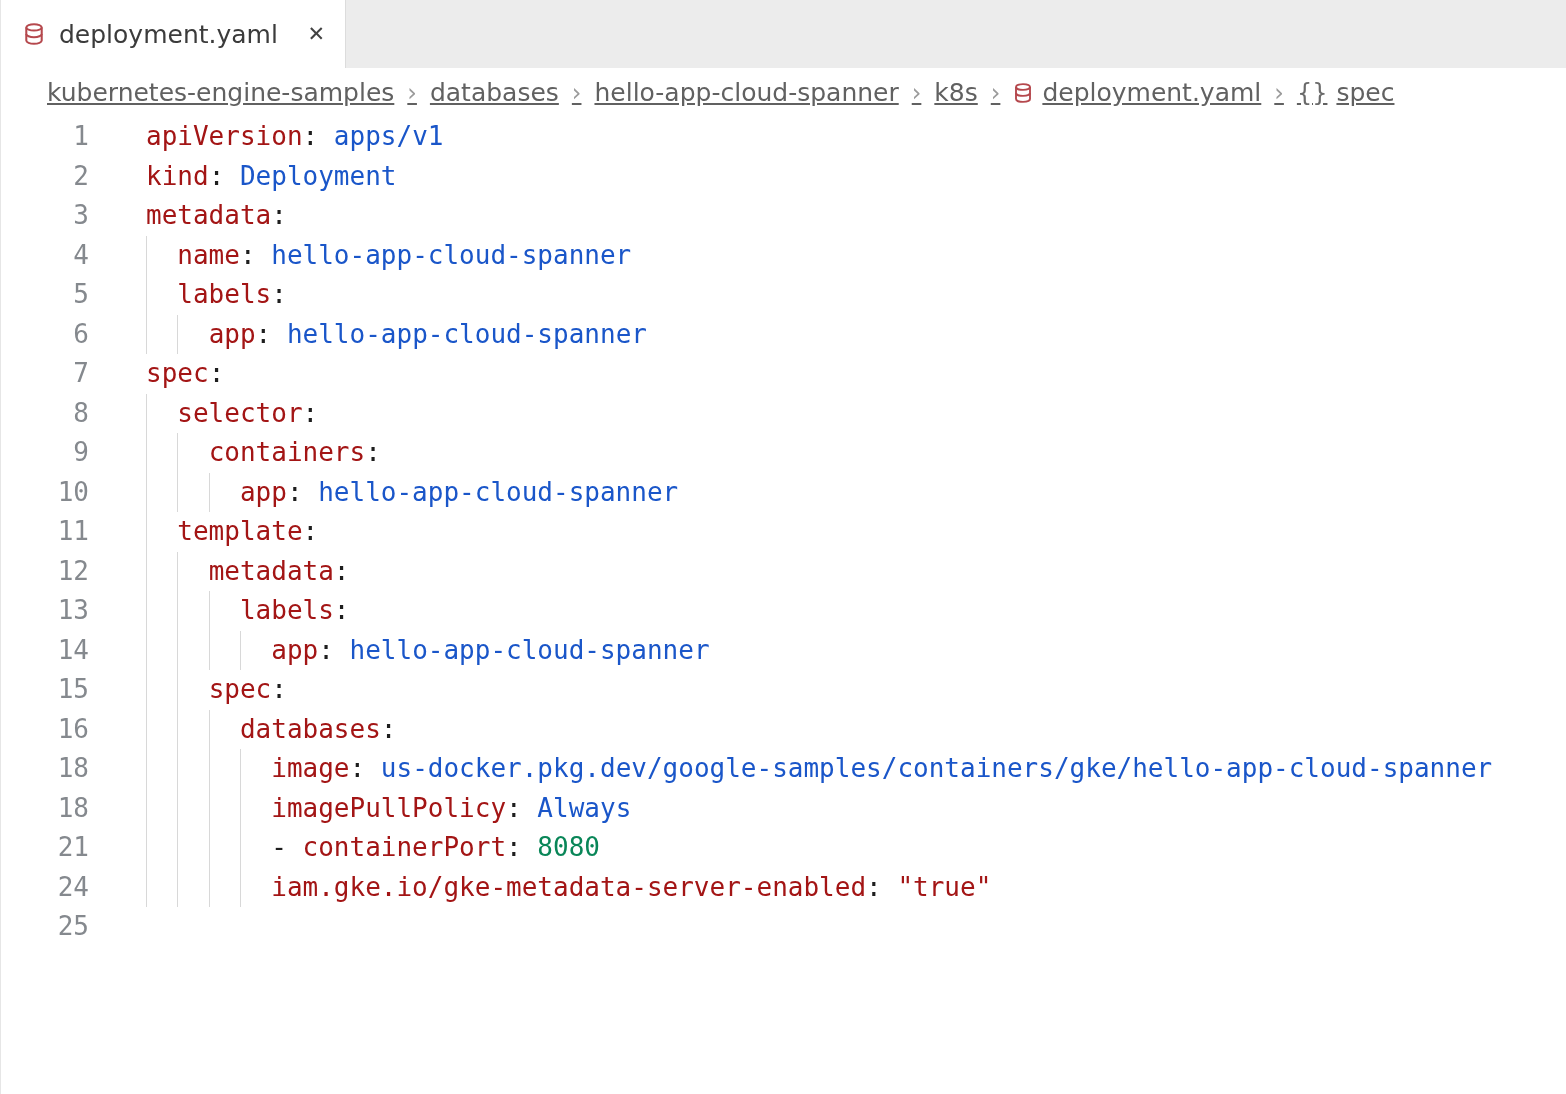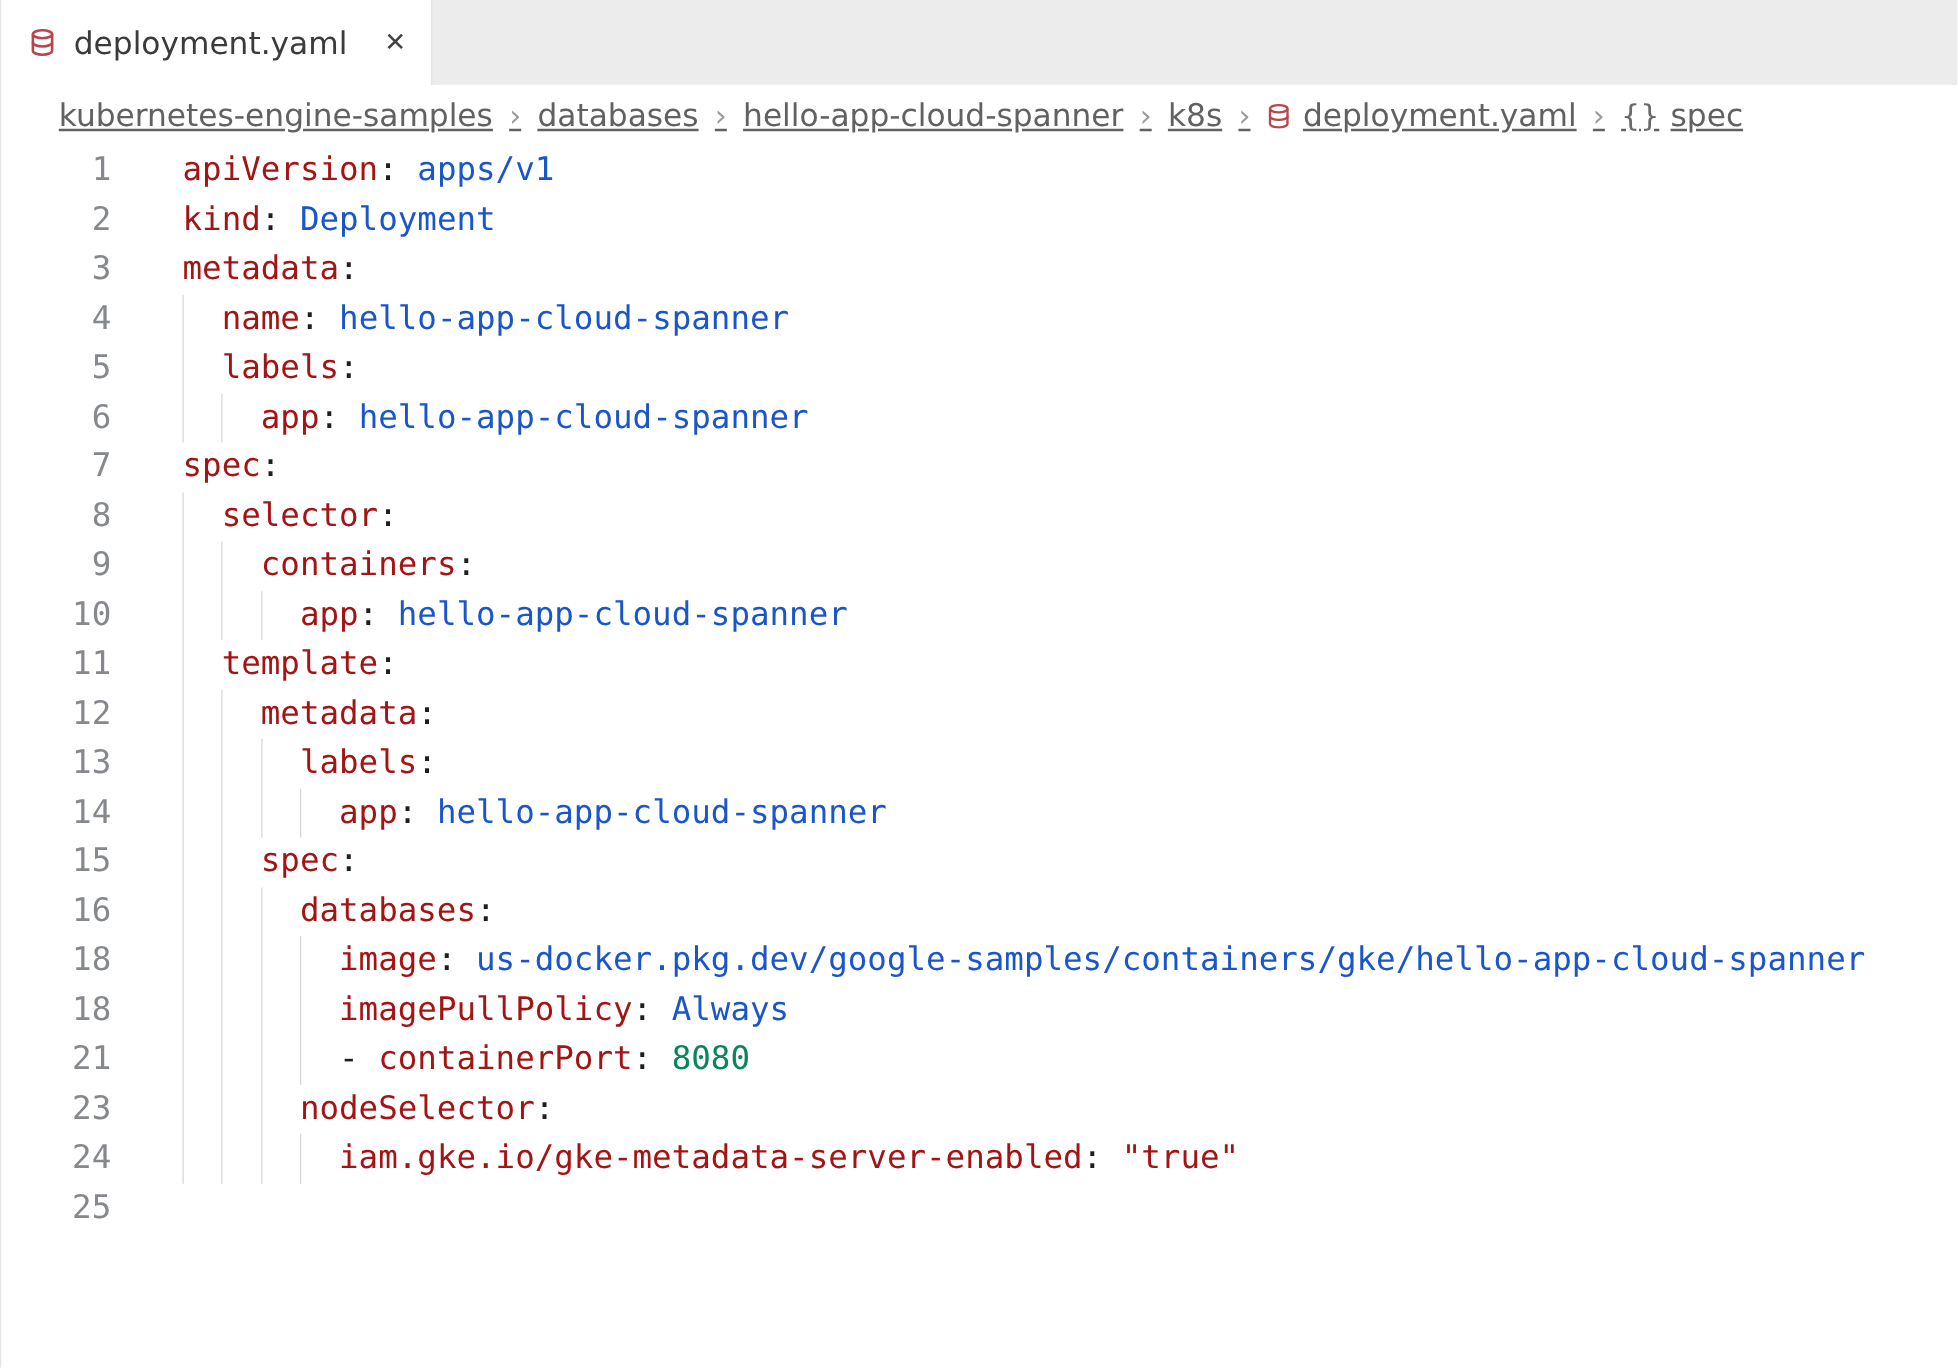--- a/index.html
+++ b/index.html
@@ -216,24 +216,20 @@
     </div>
     <div class="line">
       <div class="gutter">18</div>
       <div class="code"><span class="guide" style="left: calc(0ch + 35px);"></span><span class="guide" style="left: calc(2ch + 35px);"></span><span class="guide" style="left: calc(4ch + 35px);"></span><span class="guide" style="left: calc(6ch + 35px);"></span><span>        </span><span class="tok-k">imagePullPolicy</span><span class="tok-p">: </span><span class="tok-v">Always</span></div>
     </div>
     <div class="line">
       <div class="gutter">21</div>
       <div class="code"><span class="guide" style="left: calc(0ch + 35px);"></span><span class="guide" style="left: calc(2ch + 35px);"></span><span class="guide" style="left: calc(4ch + 35px);"></span><span class="guide" style="left: calc(6ch + 35px);"></span><span>        </span><span class="tok-p">- </span><span class="tok-k">containerPort</span><span class="tok-p">: </span><span class="tok-n">8080</span></div>
     </div>
     <div class="line">
-      <div class="gutter">23</div>
-      <div class="code"><span class="guide" style="left: calc(0ch + 35px);"></span><span class="guide" style="left: calc(2ch + 35px);"></span><span class="guide" style="left: calc(4ch + 35px);"></span><span>      </span><span class="tok-k">nodeSelector</span><span class="tok-p">:</span></div>
-    </div>
-    <div class="line">
       <div class="gutter">24</div>
       <div class="code"><span class="guide" style="left: calc(0ch + 35px);"></span><span class="guide" style="left: calc(2ch + 35px);"></span><span class="guide" style="left: calc(4ch + 35px);"></span><span class="guide" style="left: calc(6ch + 35px);"></span><span>        </span><span class="tok-k">iam.gke.io/gke-metadata-server-enabled</span><span class="tok-p">: </span><span class="tok-s">"true"</span></div>
     </div>
     <div class="line">
       <div class="gutter">25</div>
       <div class="code"><span></span></div>
     </div>
   </div>
 
 </body></html>

